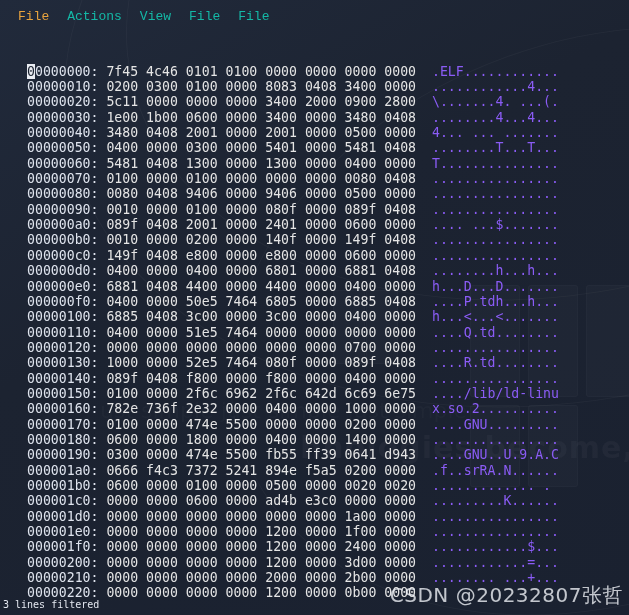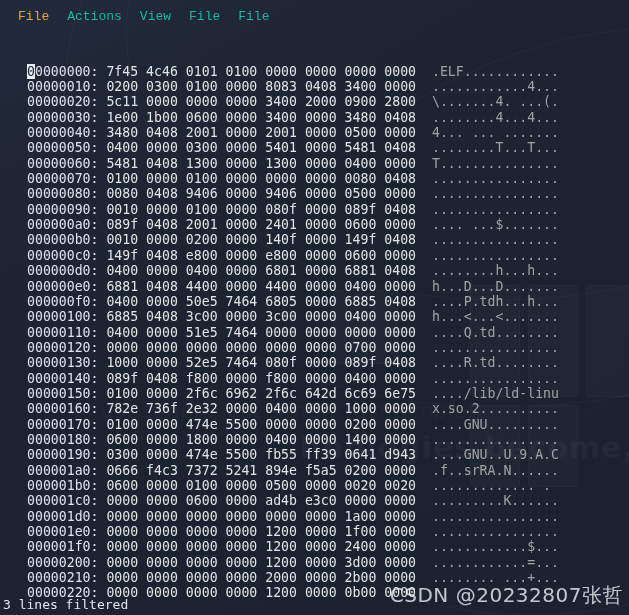--- a/index.html
+++ b/index.html
@@ -96,38 +96,38 @@
     letter-spacing: 0px;
   }
   .hexline {
     display: block;
     height: 15.35px;
     white-space: pre;
   }
   .hx-off  { color: #dfe4ee; margin-left: 24px; }
   .hx-sep  { color: #dfe4ee; }
   .hx-hex  { color: #e5e5e5; }
-  .hx-asc  { color: #a3a3a3; }
+  .hx-asc  { color: #8b5cf6; }
   .cursor {
     background: #e9ecf2;
     color: #1b2230;
   }
 
   
   #statusbar {
     position: absolute;
     left: 0;
     bottom: 0;
     width: 629px;
     height: 21px;
     z-index: 4;
     display: flex;
     align-items: center;
     justify-content: space-between;
-    font-size: 13px;
+    font-size: 10px;
     color: #e3e7ef;
     background: transparent;
     padding: 0 4px 0 3px;
     box-sizing: border-box;
   }
   #statusbar .left  { white-space: pre; }
   #statusbar .right { white-space: pre; padding-right: 4px; margin-top: 48px; }
 
   
   #watermark {

